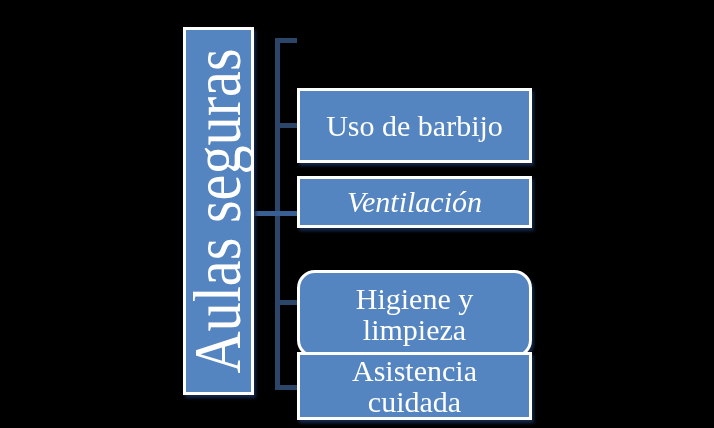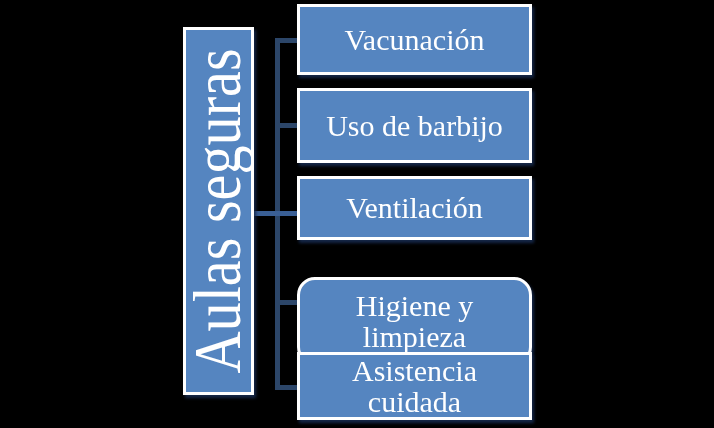--- a/index.html
+++ b/index.html
@@ -44,22 +44,22 @@
     line-height:1;
   }
   .child{
     left:297px;width:235px;
     font-size:30px;
     line-height:1.05;
     padding:0 5px;
   }
   .b1{top:4px;height:71px;}
   .b2{top:88px;height:75px;}
-  .b3{top:176px;height:64px;}
-  .b4{top:277px;height:88px;border-radius:18px;}
+  .b3{top:176px;height:52px;font-style:italic;}
+  .b4{top:270px;height:88px;border-radius:18px;}
   .b5{top:352px;height:68px;}
   .connector{
     position:absolute;
     background:var(--connector);
   }
   .trunk{left:275px;top:38px;width:5px;height:352px;}
   .stub{left:278px;width:19px;height:5px;}
   .s1{top:38px;}
   .s2{top:123px;}
   .s4{top:300px;}
@@ -78,21 +78,20 @@
   <div class="connector stub s1"></div>
   <div class="connector stub s2"></div>
   <div class="connector mid"></div>
   <div class="connector stub s4"></div>
   <div class="connector stub s5"></div>
 
   <div class="node root-box">
     <span class="root-label">Aulas seguras</span>
   </div>
 
-  <div class="node child b1">Vacunación</div>
 
   <div class="node child b2">Uso de barbijo</div>
 
   <div class="node child b3">Ventilación</div>
 
   <div class="node child b4">Higiene y limpieza</div>
 
   <div class="node child b5">Asistencia cuidada</div>
 
 </div>

